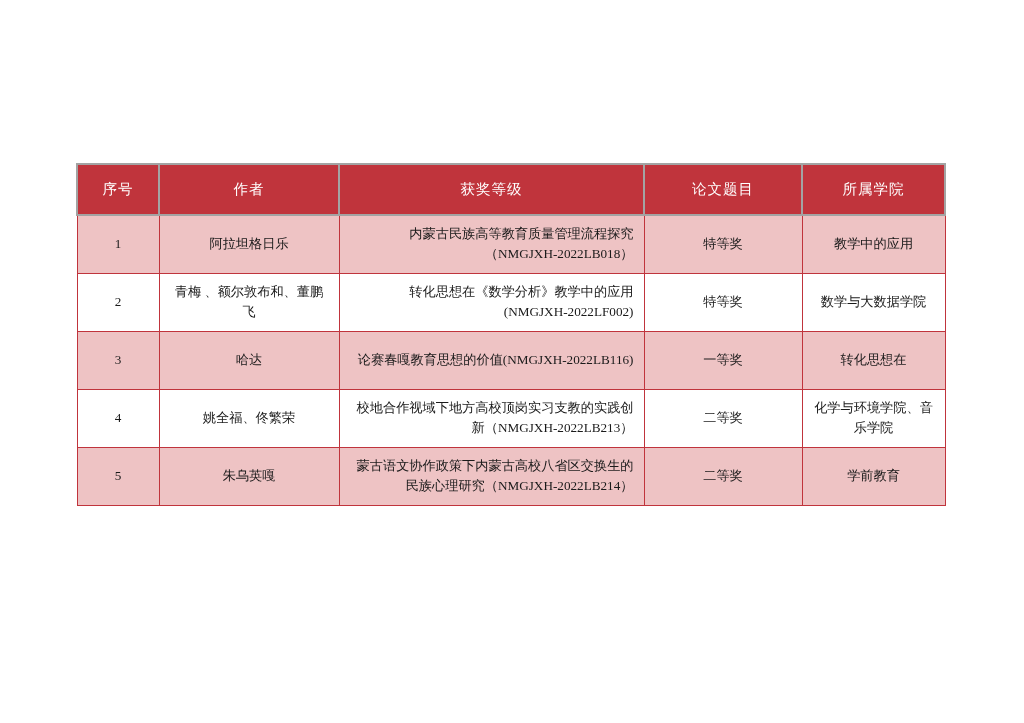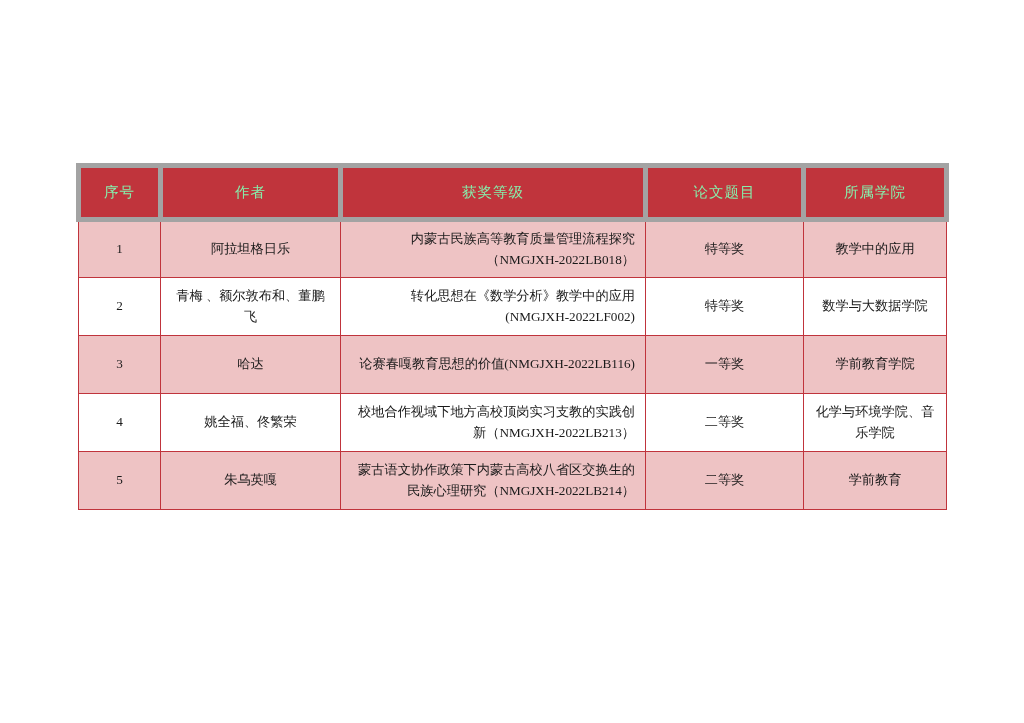--- a/index.html
+++ b/index.html
@@ -31,26 +31,26 @@
     table-layout: fixed;
   }
   table.award-table col.c0 { width: 82px; }
   table.award-table col.c1 { width: 180px; }
   table.award-table col.c2 { width: 305px; }
   table.award-table col.c3 { width: 158px; }
   table.award-table col.c4 { width: 143px; }
 
   table.award-table th {
     background: #c0343c;
-    color: #86efac;
+    color: #ffffff;
     font-weight: normal;
     font-size: 14.5px;
     letter-spacing: 1px;
     height: 47px;
-    border: 5px solid #a3a3a3;
+    border: 2px solid #a3a3a3;
     vertical-align: middle;
   }
   table.award-table td {
     border: 1px solid #c0343c;
     font-size: 13.2px;
     color: #1a1a1a;
     vertical-align: middle;
     padding: 6px 10px;
     line-height: 1.55;
   }
@@ -107,21 +107,21 @@
           <td class="center">青梅 、额尔敦布和、董鹏飞</td>
           <td class="left cell-title">转化思想在《数学分析》教学中的应用(NMGJXH-2022LF002)</td>
           <td class="center">特等奖</td>
           <td class="center">数学与大数据学院</td>
         </tr>
         <tr class="shaded row-h-std">
           <td class="center">3</td>
           <td class="center">哈达</td>
           <td class="left cell-title">论赛春嘎教育思想的价值(NMGJXH-2022LB116)</td>
           <td class="center">一等奖</td>
-          <td class="center">学前教育学院</td>
+          <td class="center">转化思想在</td>
         </tr>
         <tr class="plain row-h-tall">
           <td class="center">4</td>
           <td class="center">姚全福、佟繁荣</td>
           <td class="left cell-title">校地合作视域下地方高校顶岗实习支教的实践创新（NMGJXH-2022LB213）</td>
           <td class="center">二等奖</td>
           <td class="center">化学与环境学院、音乐学院</td>
         </tr>
         <tr class="shaded row-h-tall">
           <td class="center">5</td>

